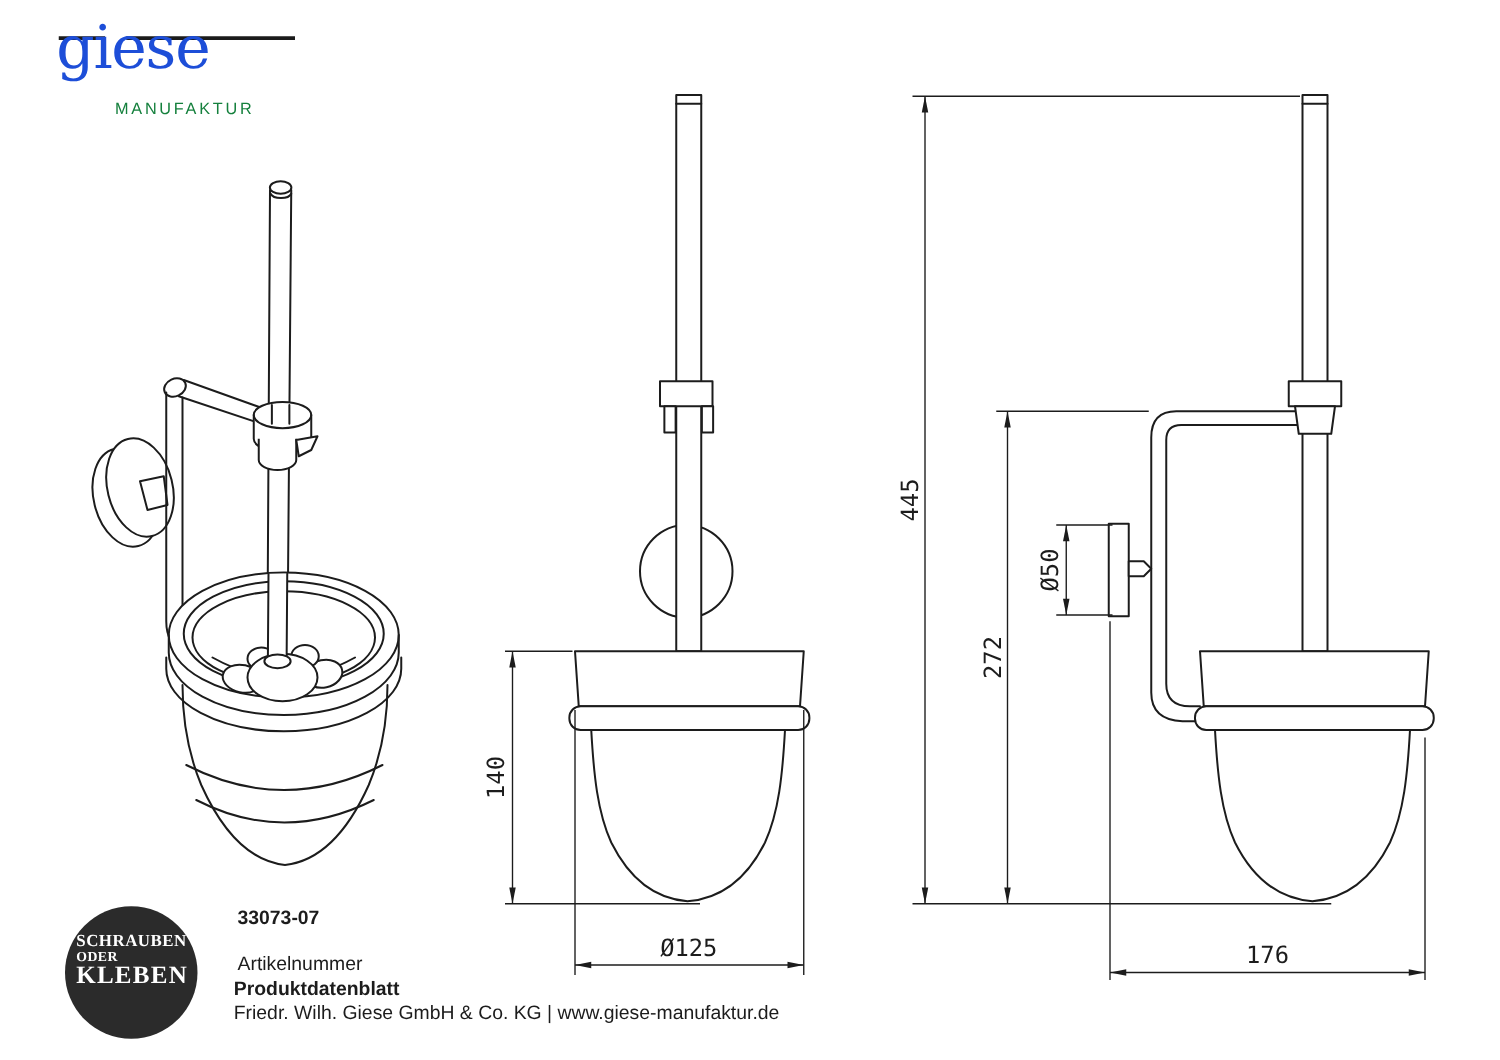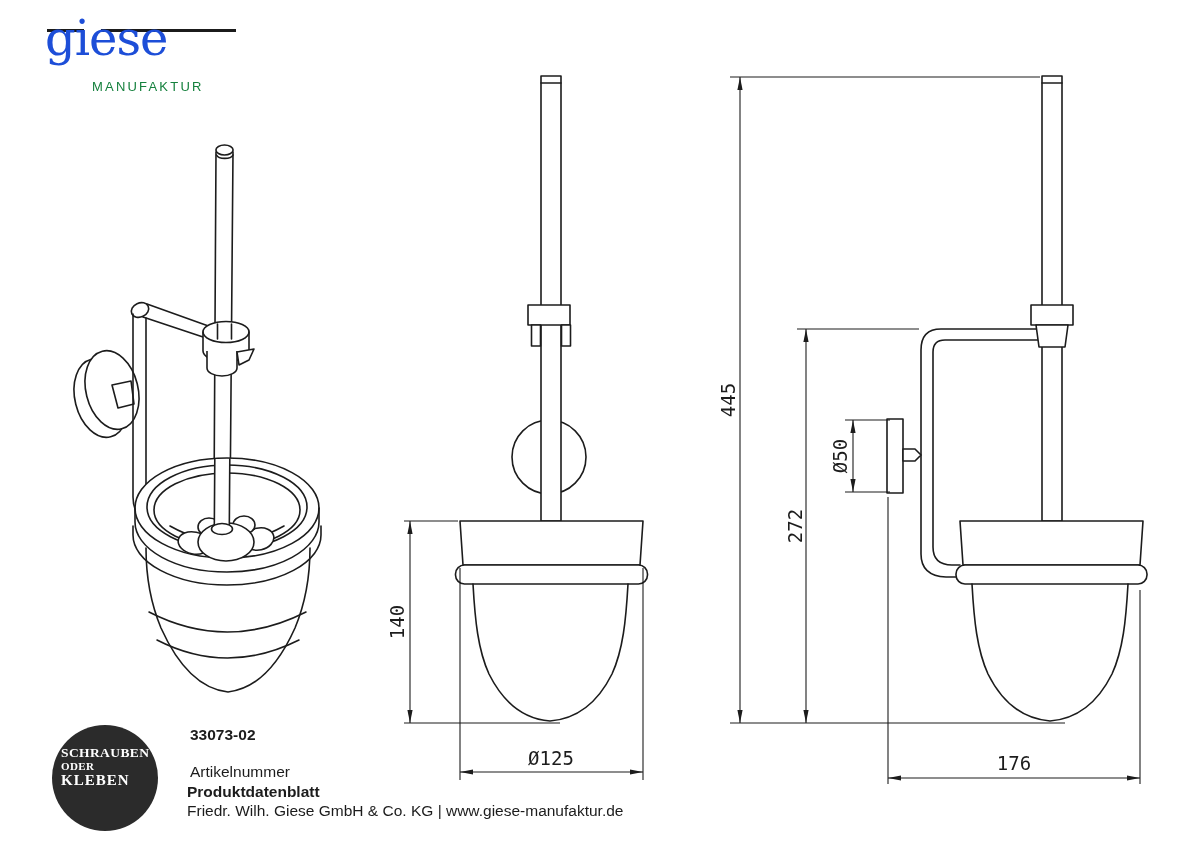--- a/index.html
+++ b/index.html
@@ -9,21 +9,21 @@
   
   #logo-brand{left:45px;top:14px;font-family:"DejaVu Serif",serif;
       font-size:48px;line-height:1;letter-spacing:-1px;color:#1d4ed8;}
   .logo-rule{height:2.6px;background:#1b1b1b;top:29px;}
   #logo-sub{left:92px;top:79px;font-size:13px;letter-spacing:2.2px;color:#15803d;}
   
   #badge{left:52px;top:725px;width:106px;height:106px;border-radius:50%;
       background:#2b2b2b;color:#fff;box-sizing:border-box;padding:20px 0 0 9px;font-family:Liberation Serif, serif;}
   #badge .b1{font-size:13.5px;font-weight:bold;letter-spacing:.4px;line-height:15px;display:block;}
   #badge .b2{font-size:11px;font-weight:bold;letter-spacing:.4px;line-height:13px;display:block;}
-  #badge .b3{font-size:15px;font-weight:bold;letter-spacing:1px;line-height:15px;display:block;}
+  #badge .b3{font-size:20px;font-weight:bold;letter-spacing:1px;line-height:15px;display:block;}
   
   .t15{font-size:15.5px;line-height:19px;}
   .bold{font-weight:bold;}
   
   #drawing{left:0;top:0;}
   .ln{fill:none;stroke:#1c1c1c;stroke-width:1.6;stroke-linecap:round;stroke-linejoin:round;}
   .lnf{fill:#ffffff;stroke:#1c1c1c;stroke-width:1.6;stroke-linejoin:round;}
   .fillonly{fill:#ffffff;stroke:none;}
   .dim{fill:none;stroke:#1c1c1c;stroke-width:1.1;stroke-linecap:butt;}
   .arr{fill:#1c1c1c;stroke:none;}
@@ -191,16 +191,16 @@
     </g>
   </g>
 </svg>
 
 <div class="abs" id="badge">
   <span class="b1">SCHRAUBEN</span>
   <span class="b2">ODER</span>
   <span class="b3">KLEBEN</span>
 </div>
 
-<div class="abs t15 bold" style="left:190px;top:725px;">33073-02</div>
+<div class="abs t15 bold" style="left:190px;top:725px;">33073-07</div>
 <div class="abs t15" style="left:190px;top:762px;">Artikelnummer</div>
 <div class="abs t15 bold" style="left:187px;top:782px;">Produktdatenblatt</div>
 <div class="abs t15" style="left:187px;top:801px;">Friedr. Wilh. Giese GmbH &amp; Co. KG | www.giese-manufaktur.de</div>
 
 </body></html>

